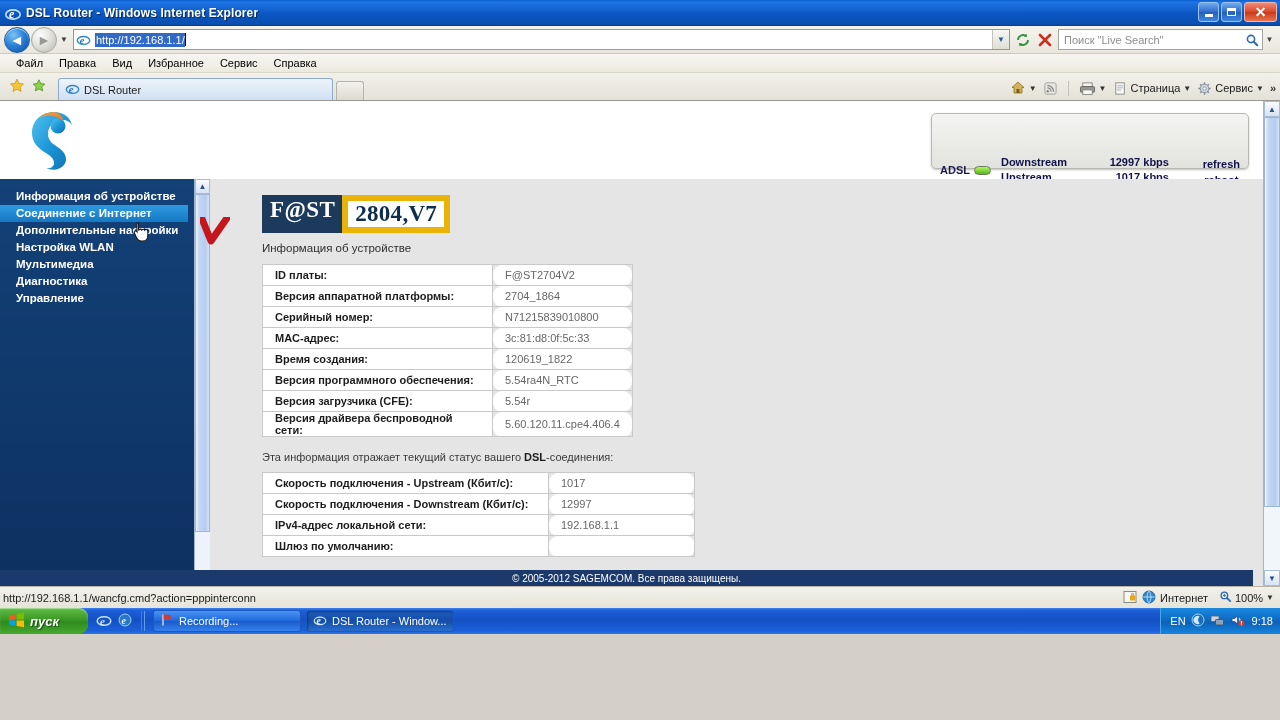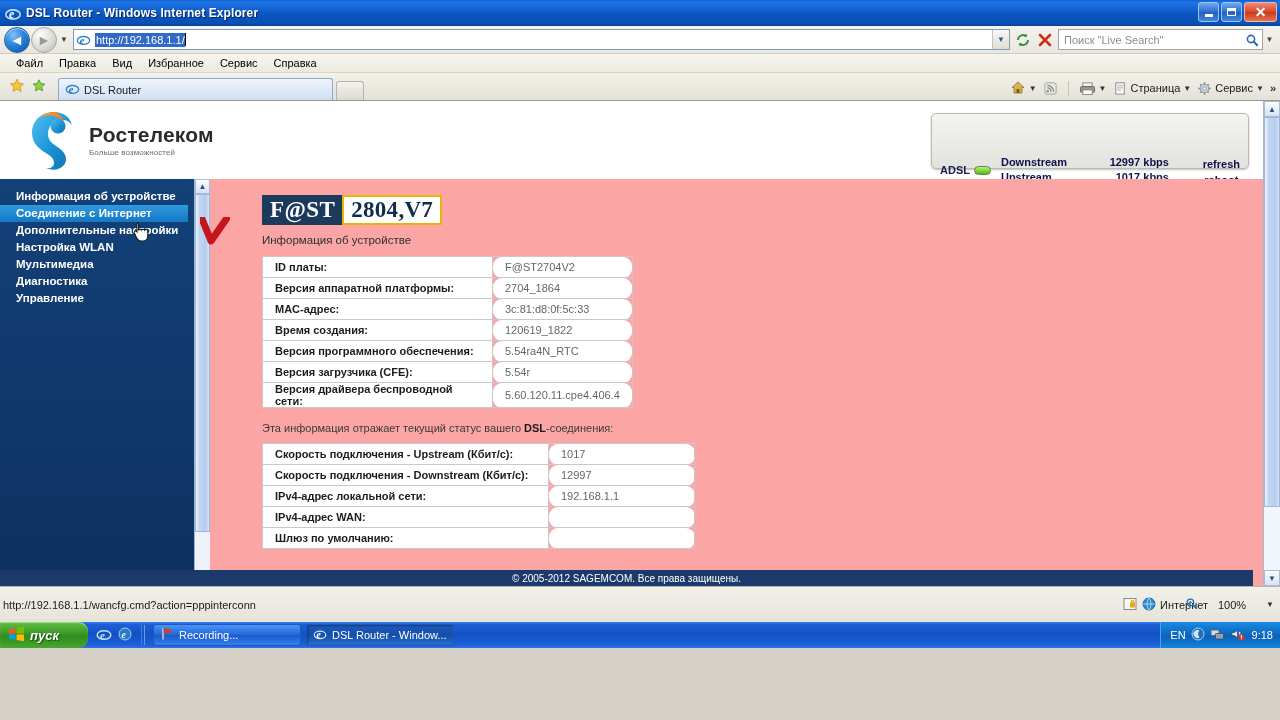--- a/index.html
+++ b/index.html
@@ -222,34 +222,34 @@
     color:#27508c; font-size: 8px; flex:none;
   }
   .sb-track { flex:1; background: #eef3fb; position: relative; }
   .sb-thumb {
     position:absolute; top:0; left:0; right:0; height: 338px;
     background: linear-gradient(90deg,#f0f5fd 0%,#c3d6f2 25%,#b6cdf0 75%,#d6e3f7 100%);
     border: 1px solid #9fb6d6;
   }
 
   .content {
-    flex: 1 1 auto; background: #fca5a5; position: relative;
+    flex: 1 1 auto; background: #e5e5e5; position: relative;
     padding: 16px 0 0 52px;
     overflow: hidden;
   }
   .fast-logo { display: inline-flex; align-items: stretch; margin-bottom: 9px; }
   .fast-left {
     background: #1b3a5c; color:#fff;
     font-family: "Liberation Serif", serif; font-weight: bold;
     font-size: 23px; line-height: 28px; padding: 1px 7px 1px 8px;
     letter-spacing: .4px;
   }
   .fast-right {
     background: #fff; color:#0f2d4d;
-    border: 2px solid #eab308;
+    border: 6px solid #eab308;
     font-family: "Liberation Serif", serif; font-weight: bold;
     font-size: 23px; line-height: 26px; padding: 0 7px;
     letter-spacing: .3px;
   }
   .sec-title { font-size: 11.5px; color: #2e2e2e; margin-bottom: 10px; }
   .info-tbl { border-collapse: collapse; font-size: 11px; }
   .info-tbl td { border: 1px solid #c9c9c9; height: 21px; padding: 0 12px; }
   .info-tbl td.k { font-weight: bold; color:#1c1c1c; background:#fff; }
   .info-tbl td.v { color: #666; background:#fff;border-radius:9px; }
   .note { font-size: 11px; color:#3a3a3a; margin: 14px 0 9px 0; }
@@ -276,28 +276,28 @@
   }
   .ps-track { flex:1; background:#f1f5fc; position:relative; }
   .ps-thumb {
     position:absolute; top:0; left:0; right:0; height: 390px;
     background: linear-gradient(90deg,#f0f5fd 0%,#c3d6f2 25%,#b6cdf0 75%,#d6e3f7 100%);
     border: 1px solid #9fb6d6;
   }
 
   
   .statusbar {
-    height: 36px; background: linear-gradient(180deg,#f2f1ea 0%,#e6e4d9 100%);
+    height: 22px; background: linear-gradient(180deg,#f2f1ea 0%,#e6e4d9 100%);
     border-top: 1px solid #b8b5a8;
     display:flex; align-items:center; font-size: 11px; color:#1a1a1a;
     padding-left: 3px; position: relative;
   }
   .sb-sep { width:1px; height:15px; background:#c6c3b6; margin:0 6px; }
   .sb-zone { position:absolute; right: 72px; display:flex; align-items:center; gap:4px; }
-  .sb-zoom { position:absolute; right: 6px; display:flex; align-items:center; gap:20px; }
+  .sb-zoom { position:absolute; right: 6px; display:flex; align-items:center; gap:3px; }
 
   
   .taskbar {
     height: 26px;
     background: linear-gradient(180deg,#3c81f3 0%,#1e5fd6 9%,#1350c4 45%,#1b60d8 88%,#2e73e8 100%);
     display:flex; align-items:center; position: relative;
   }
   .startbtn {
     width: 88px; height: 26px;
     background: linear-gradient(180deg,#61bd45 0%,#3d9c27 42%,#2e8c1d 55%,#47a82e 100%);
@@ -494,24 +494,20 @@
               <linearGradient id="gBl" x1="0" y1="0" x2="1" y2="1">
                 <stop offset="0%" stop-color="#4fc3ef"></stop>
                   <stop offset="55%" stop-color="#1a93d6"></stop>
                   <stop offset="100%" stop-color="#0f6fae"></stop>
               </linearGradient>
             </defs>
             <path d="M26 3C13 3 4 12 4 24c0 10 7 16 14 20 5 3 8 6 8 10 0 4-4 6-8 5 6 3 14 2 18-3 4-5 2-12-5-17-6-4-11-7-11-14 0-8 6-14 14-14 5 0 8 2 10 5-2-8-9-13-18-13z" fill="url(#gBl)"></path>
             <path d="M26 3c-6 0-11 2-15 6 4-2 9-3 14-2 5 1 9 4 11 8 0-6-4-11-10-12z" fill="url(#gOr)"></path>
             <circle cx="30" cy="17" r="7.5" fill="url(#gBl)"></circle>
           </svg>
-        </span>
-        <span class="logo-txt">
-          <div class="logo-title">Ростелеком</div>
-          <div class="logo-sub">Больше возможностей</div>
         </span>
       </div>
 
       <div class="status-panel">
         <div class="sp-row1">
           <span class="sp-lbl">ADSL</span>
           <span class="led green"></span>
           <span class="sp-speeds">
             <span class="r">
               <span class="k" style="width:80px">Downstream</span>
@@ -578,20 +574,24 @@
           <tbody>
               <tr>
             <td class="k" style="width:230px">ID платы:</td>
             <td class="v" style="width:133px">F@ST2704V2</td>
           </tr>
           <tr>
             <td class="k">Версия аппаратной платформы:</td>
             <td class="v">2704_1864</td>
           </tr>
           <tr>
+            <td class="k">Серийный номер:</td>
+            <td class="v">N71215839010800</td>
+          </tr>
+          <tr>
             <td class="k">MAC-адрес:</td>
             <td class="v">3c:81:d8:0f:5c:33</td>
           </tr>
           <tr>
             <td class="k">Время создания:</td>
             <td class="v">120619_1822</td>
           </tr>
           <tr>
             <td class="k">Версия программного обеспечения:</td>
             <td class="v">5.54ra4N_RTC</td>
@@ -617,24 +617,20 @@
             <td class="k" style="width:286px">Скорость подключения - Upstream (Кбит/с):</td>
             <td class="v" style="width:146px">1017</td>
           </tr>
           <tr>
             <td class="k">Скорость подключения - Downstream (Кбит/с):</td>
             <td class="v">12997</td>
           </tr>
           <tr>
             <td class="k">IPv4-адрес локальной сети:</td>
             <td class="v">192.168.1.1</td>
-          </tr>
-          <tr>
-            <td class="k">IPv4-адрес WAN:</td>
-            <td class="v"></td>
           </tr>
           <tr>
             <td class="k">Шлюз по умолчанию:</td>
             <td class="v"></td>
           </tr>
 
         </tbody>
           </table>
       </div>
     </div>

